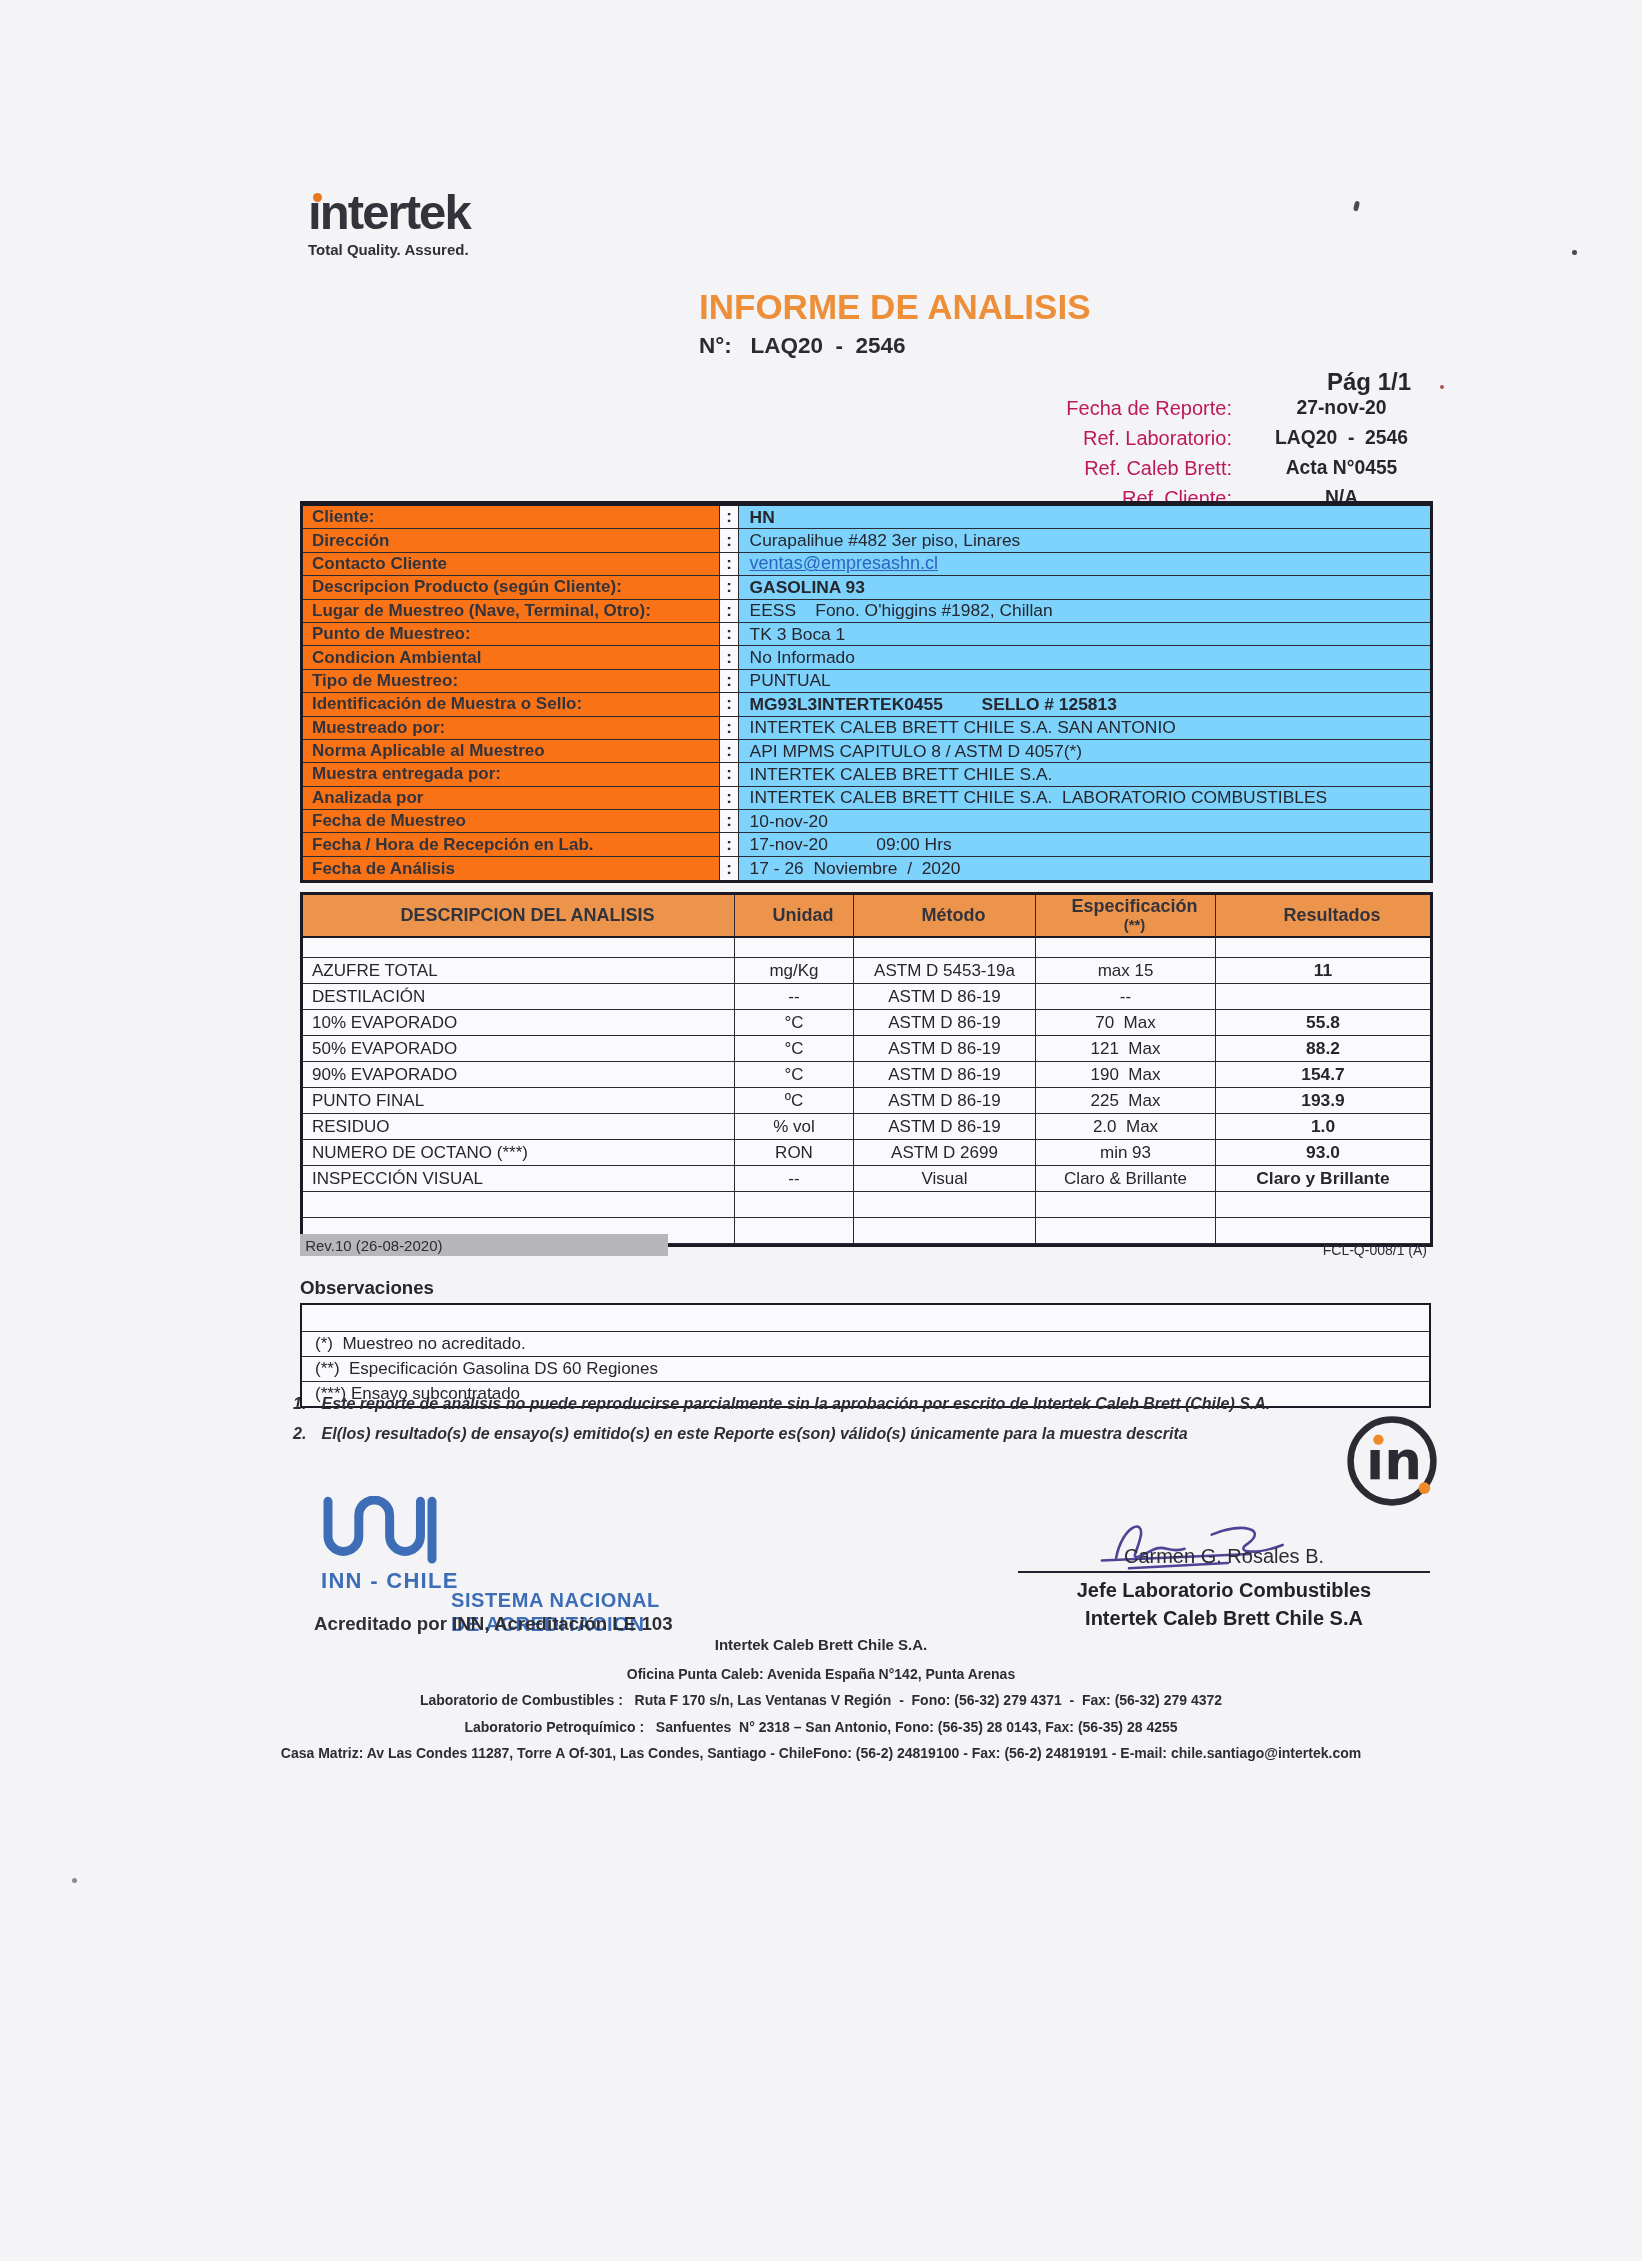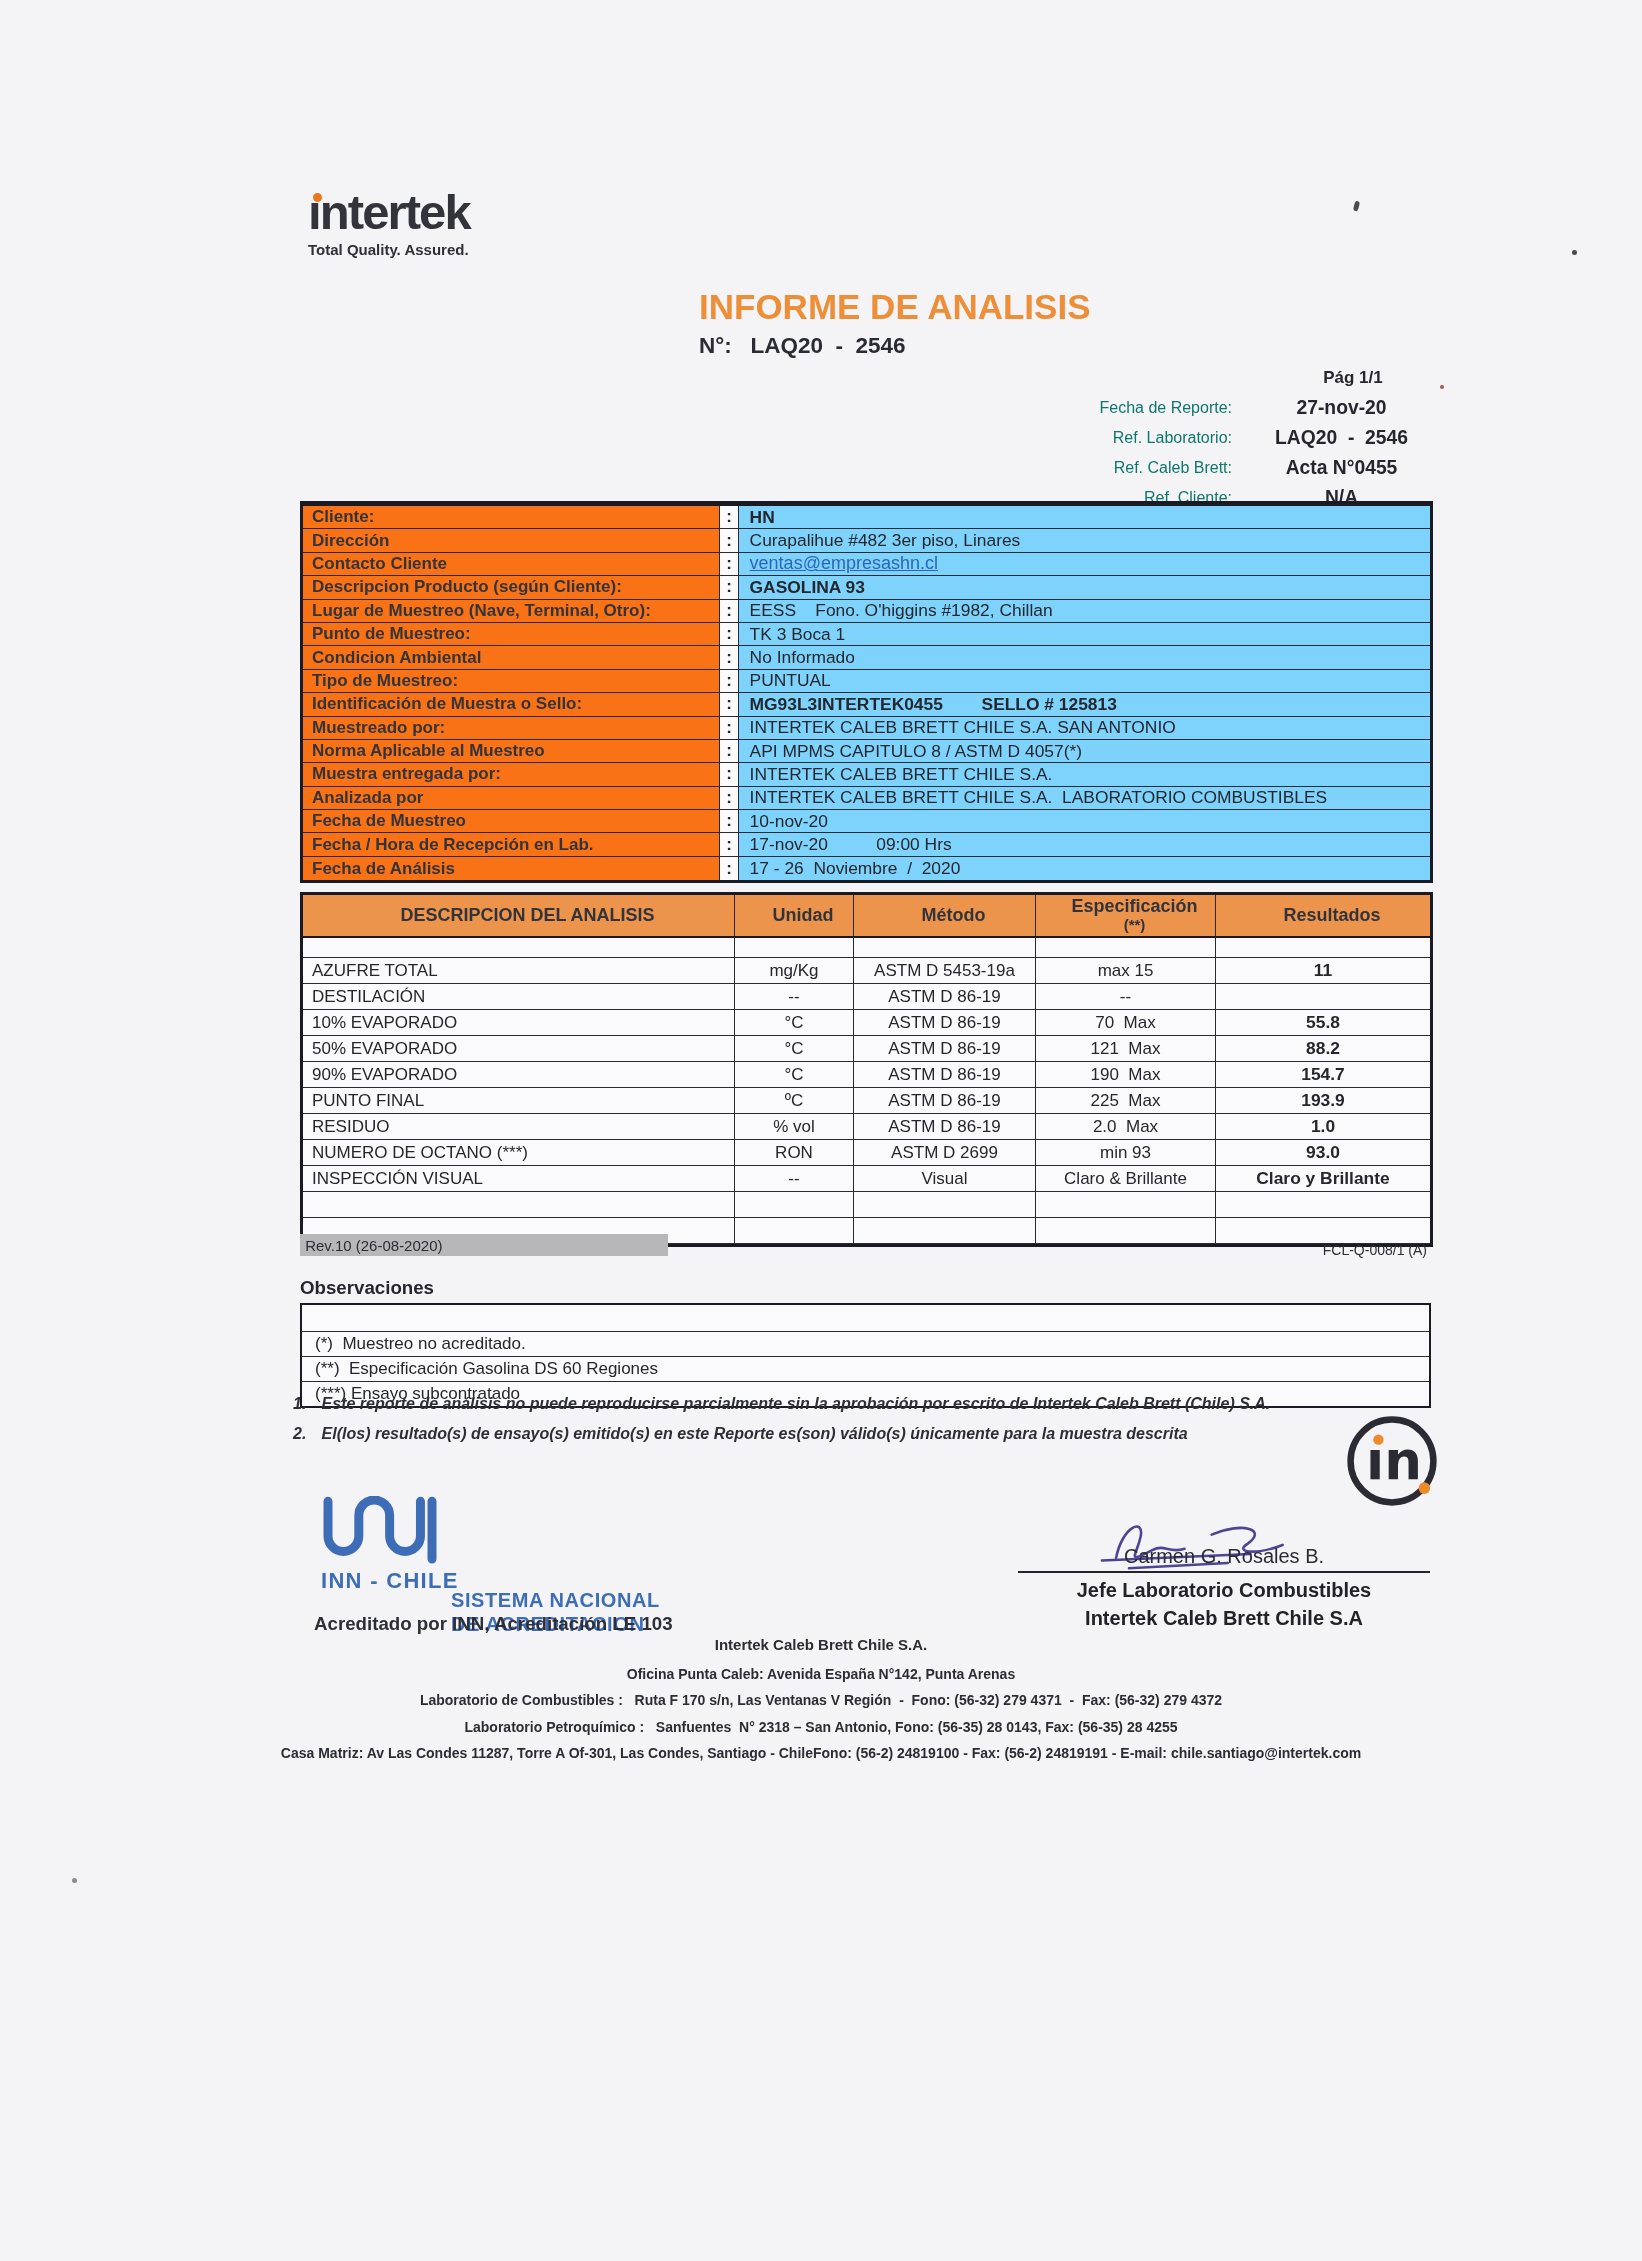--- a/index.html
+++ b/index.html
@@ -8,24 +8,24 @@
   
   .brand{position:absolute;left:308px;top:188px;}
   .brand-word{position:relative;font-size:49px;font-weight:700;letter-spacing:-1.9px;color:#33333b;line-height:1;}
   .brand-idot{position:absolute;left:4.5px;top:4.5px;width:9px;height:9px;border-radius:50%;background:#e87722;}
   .brand-tagline{margin-top:3.9px;font-size:15px;font-weight:700;color:#2f2f37;}
   
   .title-block{position:absolute;left:699px;top:289px;}
   .report-title{color:#ed8e38;font-size:35px;font-weight:700;line-height:1;}
   .doc-number{margin-top:9px;font-size:22.5px;font-weight:700;color:#2b2b33;white-space:pre;}
   
-  .pag{position:absolute;left:1295px;top:368px;width:116px;text-align:center;font-size:17px;font-weight:600;}
+  .pag{position:absolute;left:1295px;top:368px;width:116px;text-align:right;font-size:24px;font-weight:600;}
   .meta-rows{position:absolute;left:960px;top:393px;width:468px;}
   .meta-row{display:flex;height:30px;align-items:center;}
-  .meta-label{flex:1;text-align:right;font-size:16px;color:#0f766e;padding-right:23px;}
+  .meta-label{flex:1;text-align:right;font-size:20px;color:#be185d;padding-right:23px;}
   .meta-value{width:173px;text-align:center;font-weight:700;font-size:19.3px;white-space:pre;}
   
   .client-table{position:absolute;left:300px;top:501px;width:1127px;border:3.2px solid #1a1a24;border-top-width:5.2px;
                 display:grid;grid-template-columns:417px 19.3px 1fr;grid-auto-rows:23.4px;background:#fafafc;}
   .ct-label{background:#f97316;border-bottom:1.3px solid #2a2a35;border-right:1.3px solid #2a2a35;
             display:flex;align-items:center;padding-left:9px;font-weight:700;font-size:17px;color:#33333c;white-space:pre;}
   .ct-colon{background:#fafafc;border-bottom:1.3px solid #2a2a35;border-right:1.3px solid #2a2a35;
             display:flex;align-items:center;justify-content:center;font-weight:700;font-size:17px;}
   .ct-value{background:#7dd3fc;border-bottom:1.3px solid #2a2a35;display:flex;align-items:center;
             padding-left:10.3px;font-size:17.4px;white-space:pre;}

